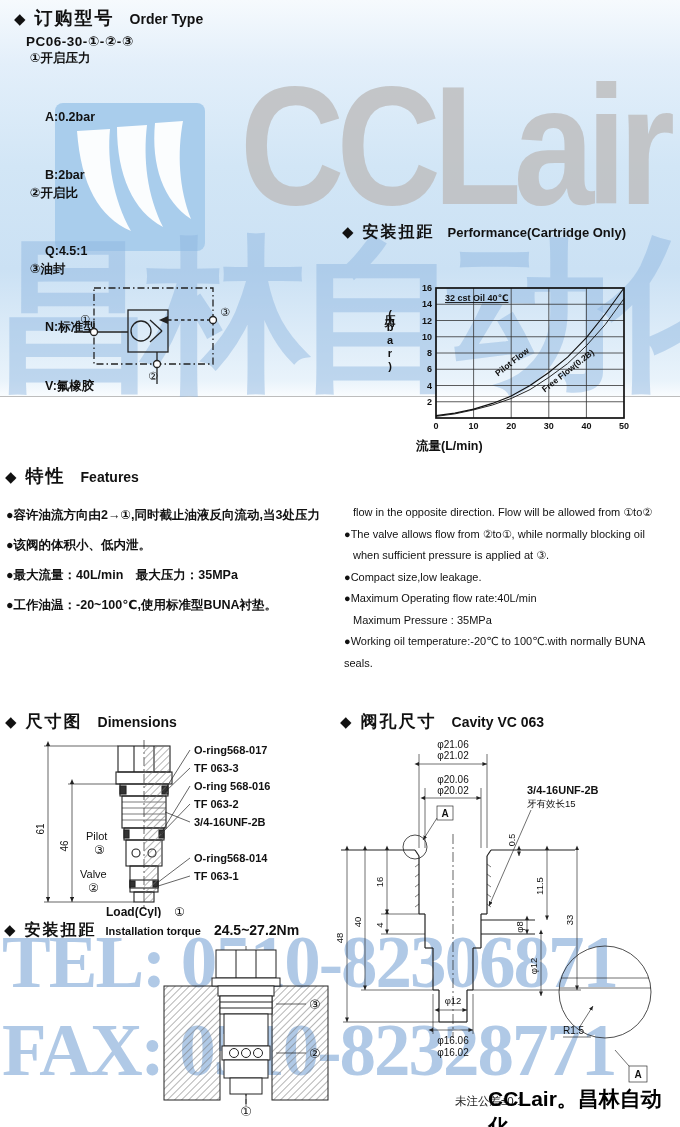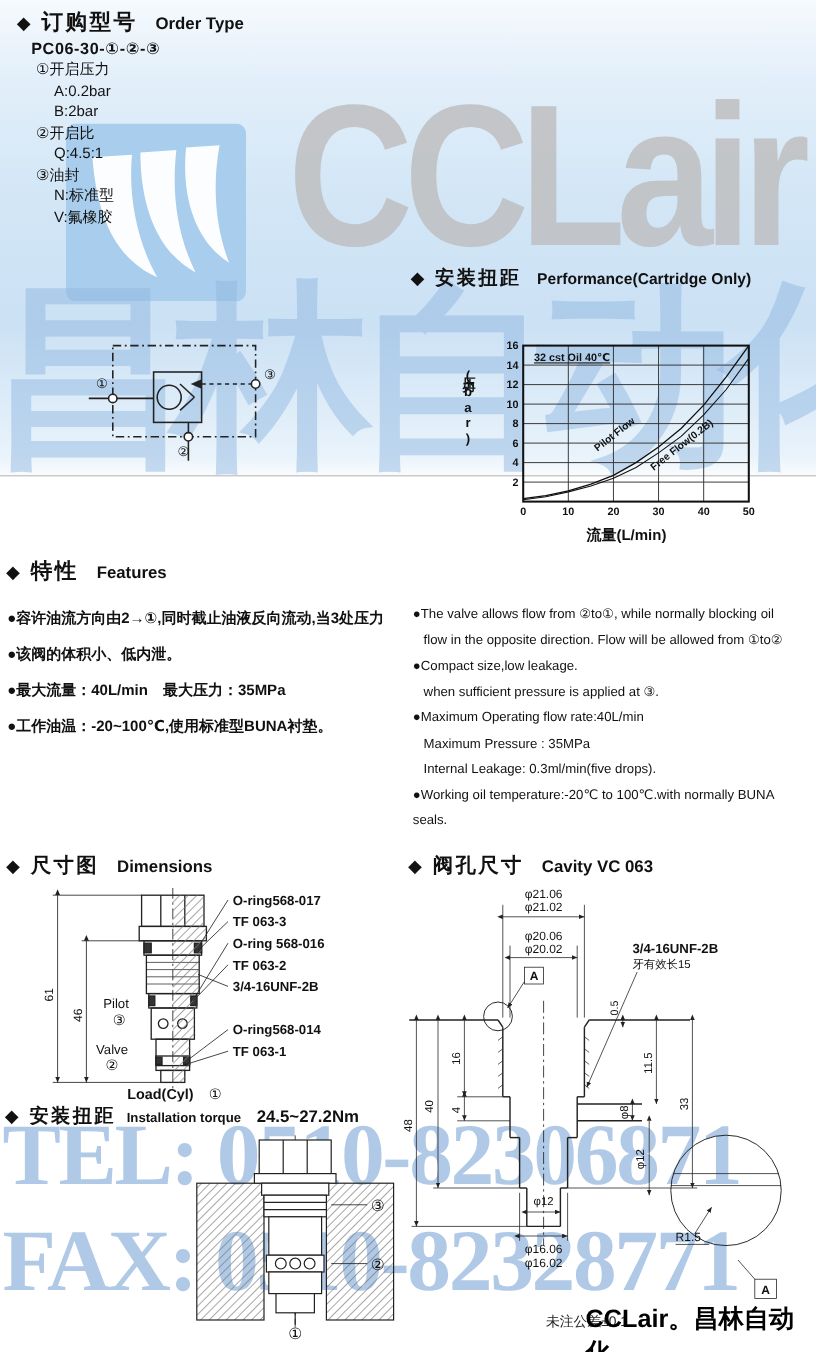--- a/index.html
+++ b/index.html
@@ -20,27 +20,27 @@
           font-size:73px;color:rgba(128,168,214,.62);letter-spacing:-2px;line-height:1;}
   .wm-fax{top:1014px;}
   
   .sec-head{position:absolute;display:flex;align-items:baseline;gap:9px;font-weight:bold;z-index:2;}
   .sec-head .di{font-size:15px;}
   .sec-head .cn{font-size:18px;letter-spacing:2px;}
   .sec-head .en{font-size:14px;margin-left:6px;}
   .abs{position:absolute;z-index:2;}
   
   .model-code{left:26px;top:33px;font-weight:bold;font-size:13.5px;letter-spacing:.5px;}
-  .order-list{left:30px;top:50px;font-weight:normal;font-size:12.5px;line-height:17.5px;}
-  .order-item.indent{padding-left:15px;}
+  .order-list{left:30px;top:50px;font-weight:bold;font-size:12.5px;line-height:17.5px;}
+  .order-item.indent{padding-left:15px;margin-top:41px;}
   
   .chart-wrap{left:396px;top:280px;width:242px;height:190px;}
   .chart-ylabel{position:absolute;left:-14px;top:26px;writing-mode:vertical-rl;text-orientation:upright;
                 font-size:11px;font-weight:bold;letter-spacing:1px;}
-  .chart-xlabel{position:absolute;left:20px;top:158px;width:212px;text-align:center;
+  .chart-xlabel{position:absolute;left:20px;top:158px;width:212px;
                 font-size:12.5px;font-weight:bold;}
   
   .feat-zh{left:6px;top:500px;width:338px;font-size:12.5px;font-weight:bold;line-height:30px;}
   .feat-zh .indent{padding-left:10px;}
   .feat-en{left:344px;top:502px;width:334px;font-size:11px;line-height:21.5px;font-weight:500;}
   .feat-en .indent{padding-left:9px;}
   
   svg text{font-family:"Liberation Sans","DejaVu Sans",sans-serif;fill:#111;}
   .note-text{left:455px;top:1094px;font-size:11.5px;color:#222;z-index:2;}
   .brand-text{left:488px;top:1085px;font-size:21px;font-weight:bold;color:#000;z-index:3;letter-spacing:0;}
@@ -163,27 +163,26 @@
     <span class="cn">特性</span>
     <span class="en">Features</span>
   </div>
   <div class="abs feat-zh">
       <div class="feat-line">●容许油流方向由2→①,同时截止油液反向流动,当3处压力</div>
       <div class="feat-line">●该阀的体积小、低内泄。</div>
       <div class="feat-line">●最大流量：40L/min　最大压力：35MPa</div>
       <div class="feat-line">●工作油温：-20~100℃,使用标准型BUNA衬垫。</div>
     </div>
   <div class="abs feat-en">
+      <div class="feat-line indent">flow in the opposite direction. Flow will be allowed from ①to②</div>
       <div class="feat-line">●The valve allows flow from ②to①, while normally blocking oil</div>
-      <div class="feat-line indent">flow in the opposite direction. Flow will be allowed from ①to②</div>
+      <div class="feat-line indent">when sufficient pressure is applied at ③.</div>
       <div class="feat-line">●Compact size,low leakage.</div>
-      <div class="feat-line indent">when sufficient pressure is applied at ③.</div>
       <div class="feat-line">●Maximum Operating flow rate:40L/min</div>
       <div class="feat-line indent">Maximum Pressure : 35MPa</div>
-      <div class="feat-line indent">Internal Leakage: 0.3ml/min(five drops).</div>
       <div class="feat-line">●Working oil temperature:-20℃ to 100℃.with normally BUNA</div>
       <div class="feat-line">seals.</div>
     </div>
 
   <div class="sec-head" style="left:5px;top:710px">
     <span class="di">◆</span>
     <span class="cn" style="font-size:17px">尺寸图</span>
     <span class="en">Dimensions</span>
   </div>
   <svg class="abs" style="left:14px;top:740px" width="310" height="178" viewBox="0 0 310 178">

